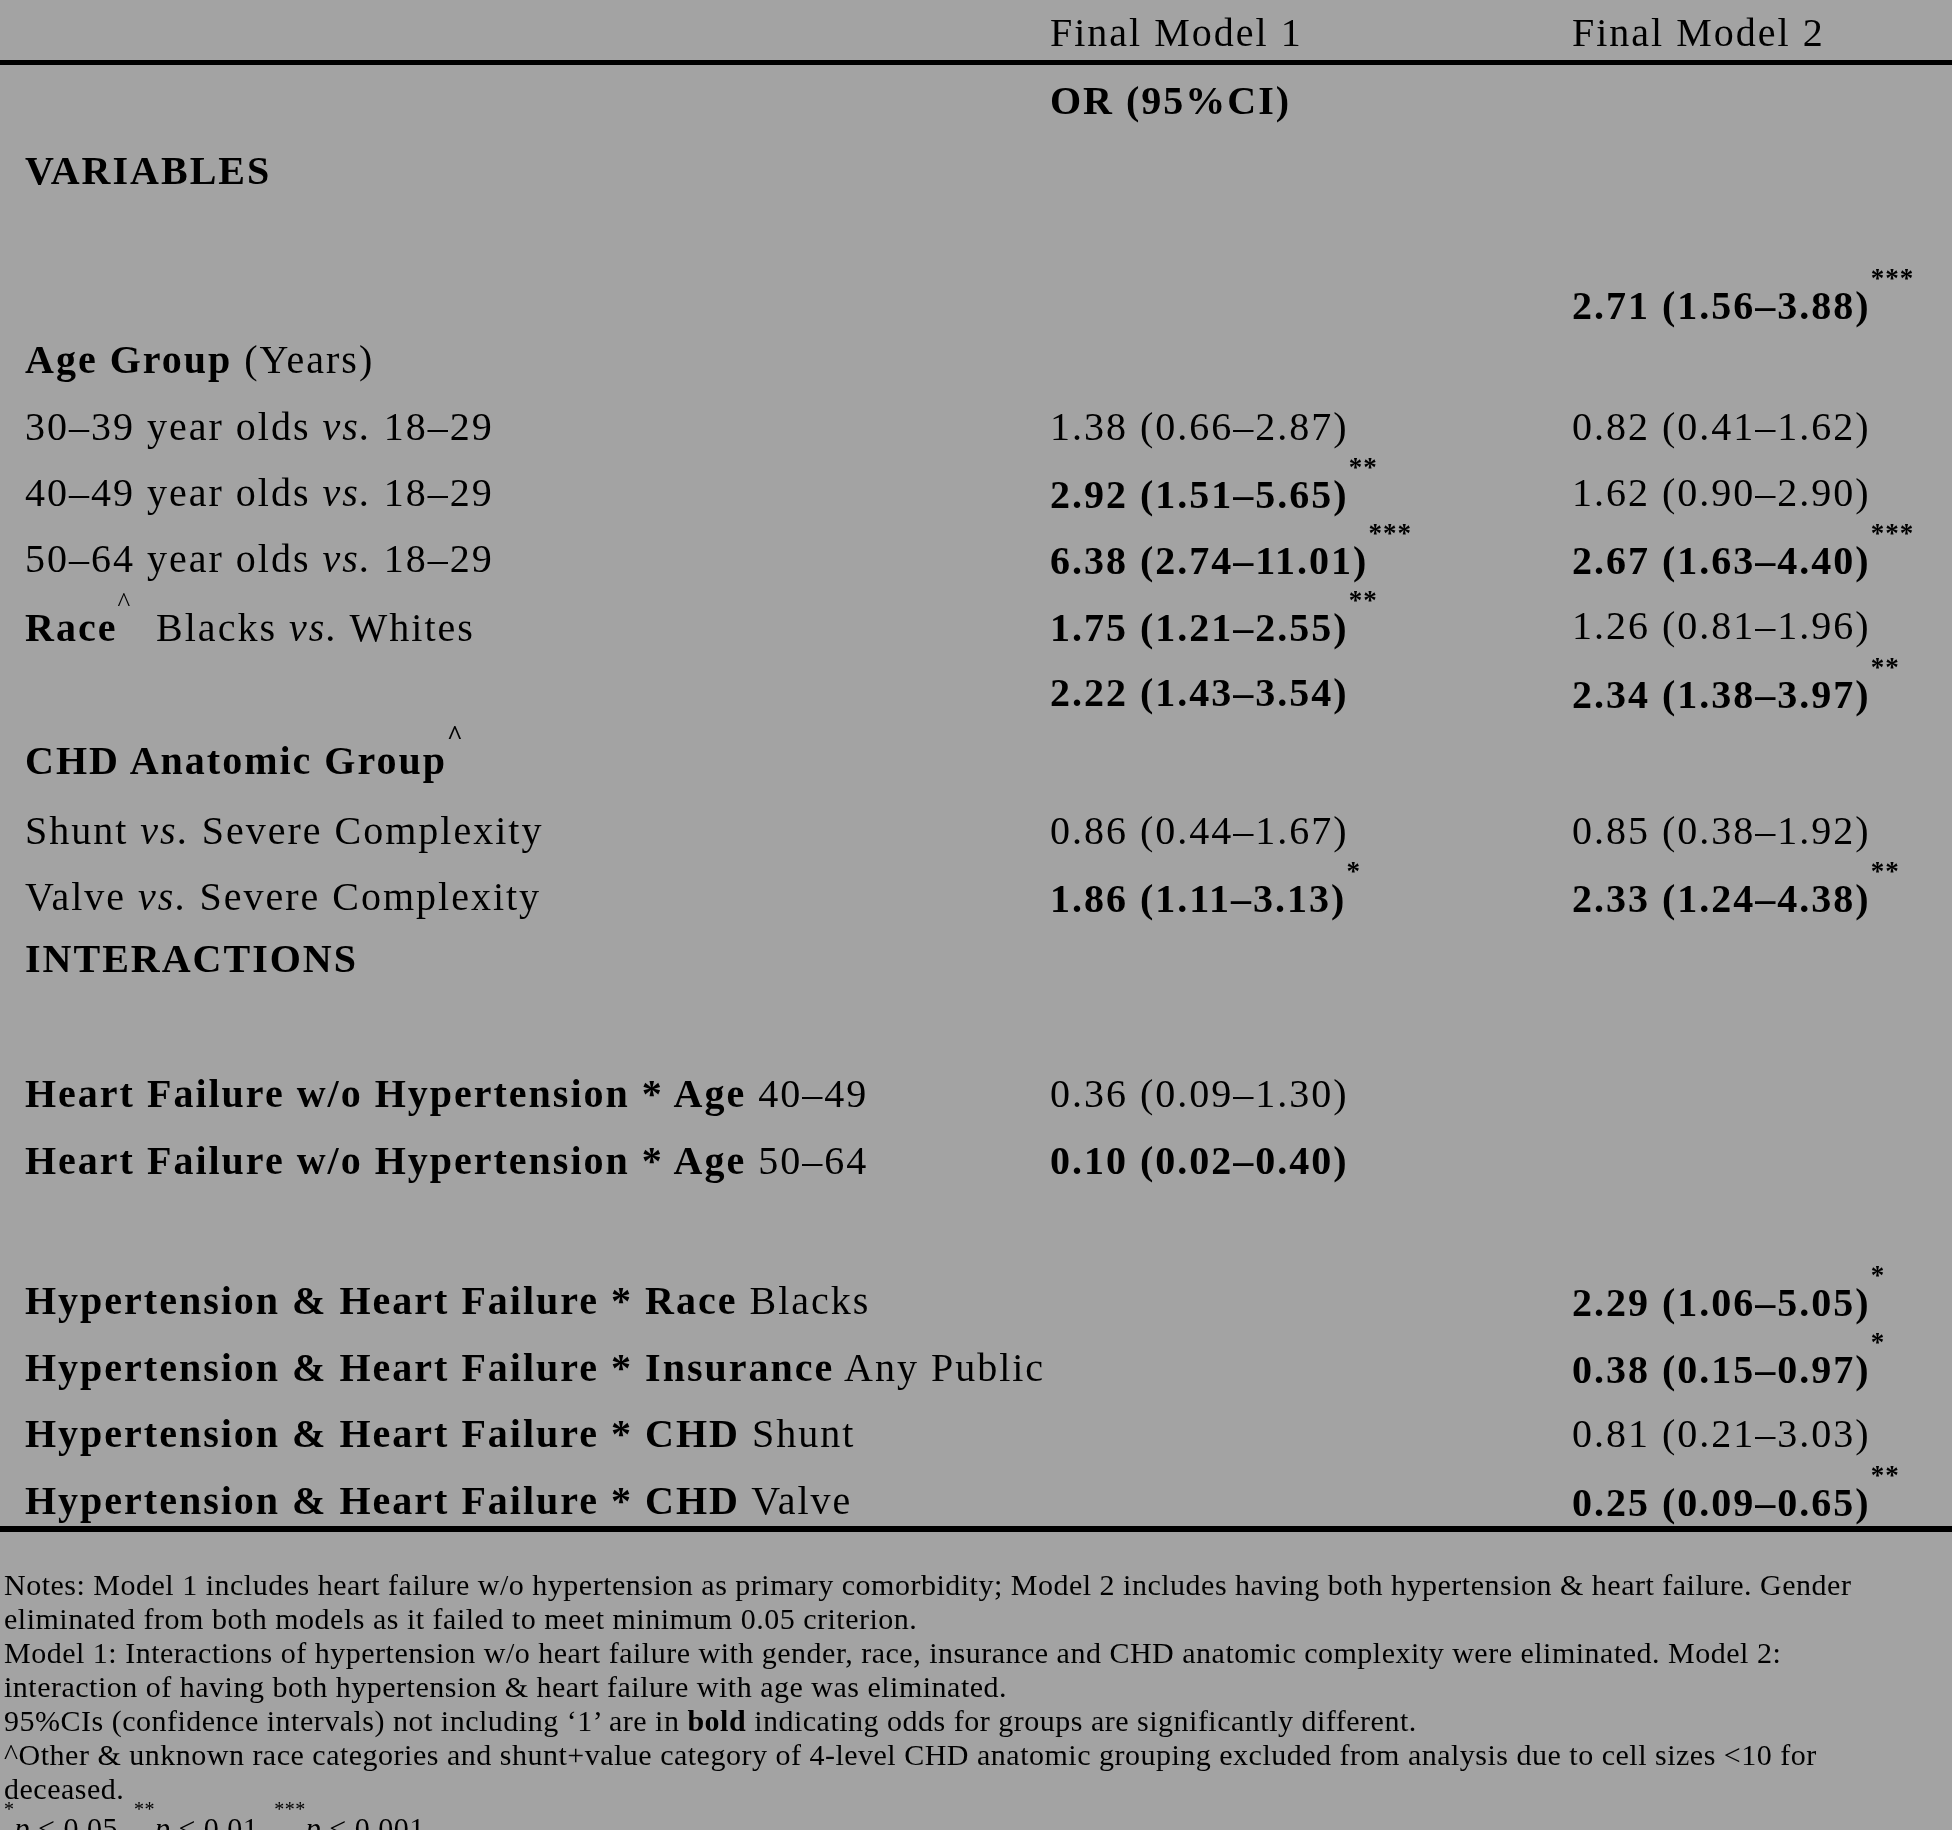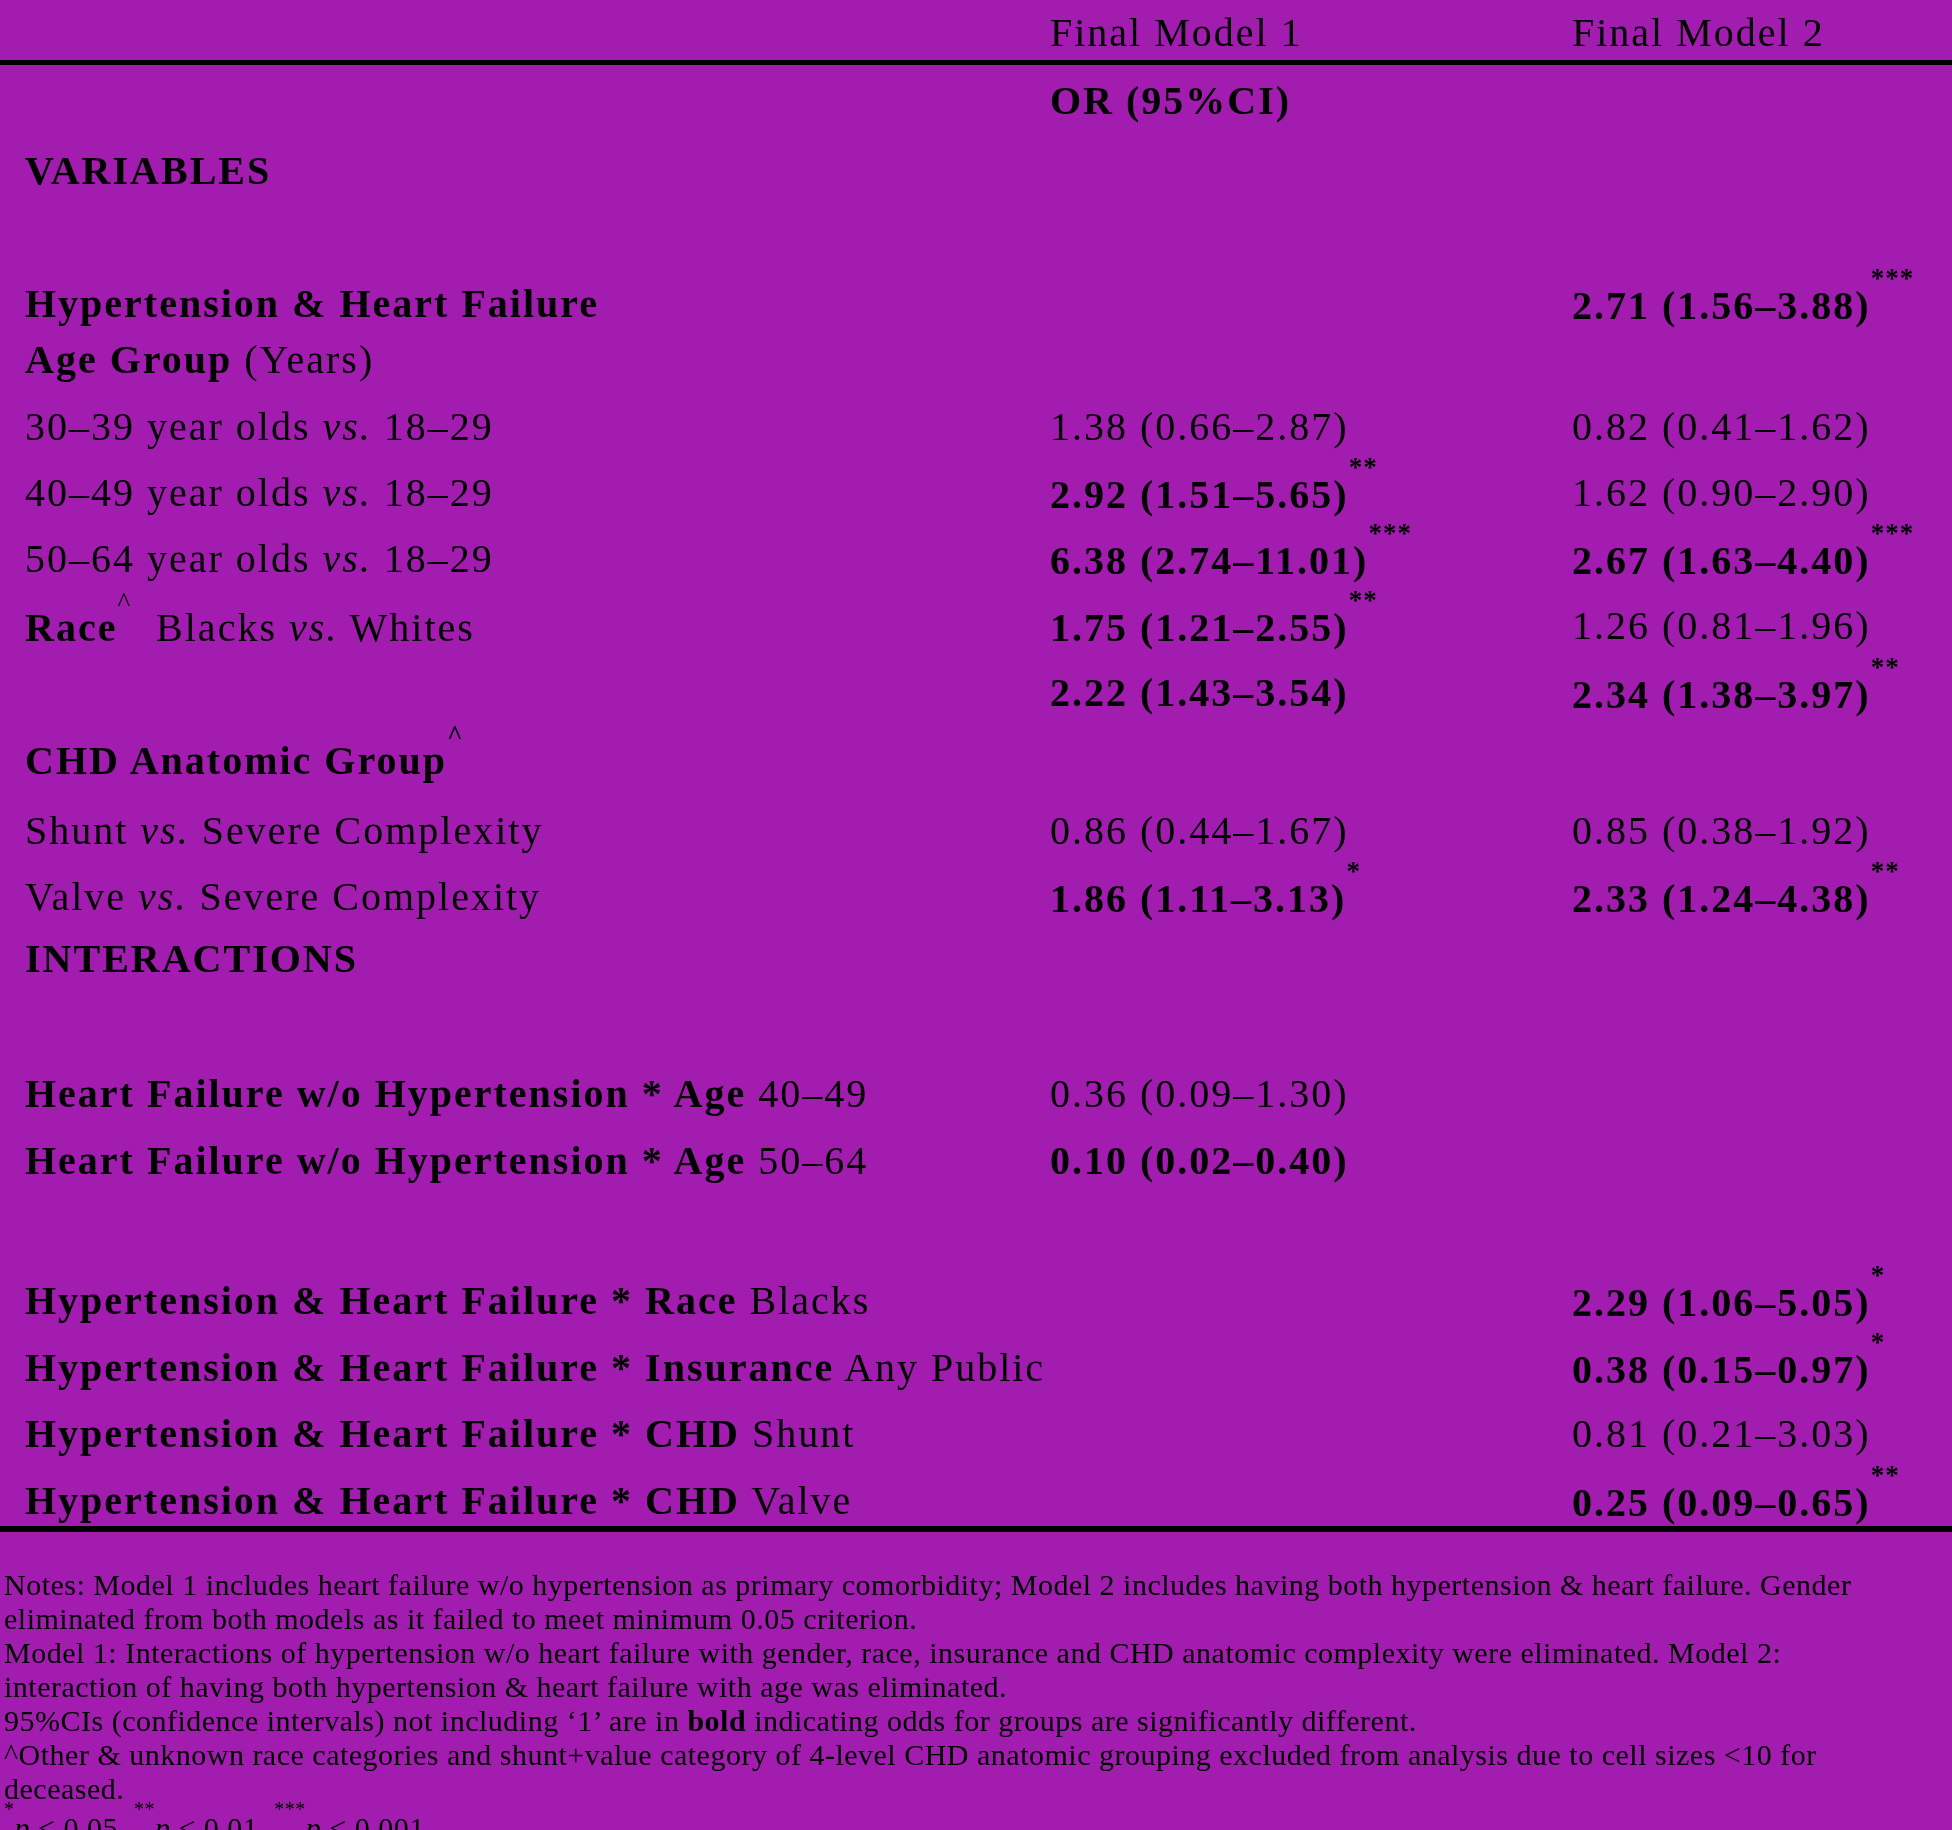--- a/index.html
+++ b/index.html
@@ -1,20 +1,20 @@
 <!DOCTYPE html>
 <html><head>
 <meta charset="utf-8">
 <style>
   html, body { margin: 0; padding: 0; background: #ffffff; }
   .page {
     position: relative;
     width: 1952px;
     height: 1830px;
-    background: #a21caf;
+    background: #a3a3a3;
     color: #000000;
     font-family: "Liberation Serif", "DejaVu Serif", serif;
     overflow: hidden;
   }
   .row { position: absolute; left: 0; width: 100%; height: 56px; }
   .cell {
     position: absolute;
     white-space: pre;
     font-size: 40px;
     line-height: 1.1;
@@ -56,21 +56,20 @@
   <div class="row" style="top:79px">
     <div class="cell m1col b">OR (95%CI)</div>
   </div>
 
   <div class="row" style="top:149px">
     <div class="cell labelcol b"><span>VARIABLES</span></div>
   </div>
 
 
   <div class="row" style="top:282px">
-    <div class="cell labelcol b"><span>Hypertension &amp; Heart Failure</span></div>
     <div class="cell m2col b"><span>2.71 (1.56–3.88)</span><sup class="star">***</sup></div>
   </div>
 
   <div class="row" style="top:338px">
     <div class="cell labelcol"><span class="b">Age Group</span><span> (Years)</span></div>
   </div>
 
   <div class="row" style="top:405px">
     <div class="cell labelcol"><span>30–39 year olds </span><span class="i">vs.</span><span> 18–29</span></div>
     <div class="cell m1col"><span>1.38 (0.66–2.87)</span></div>

